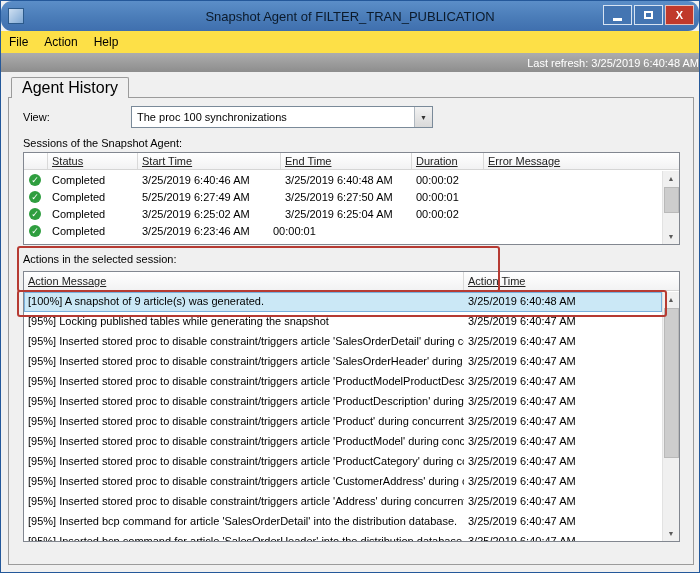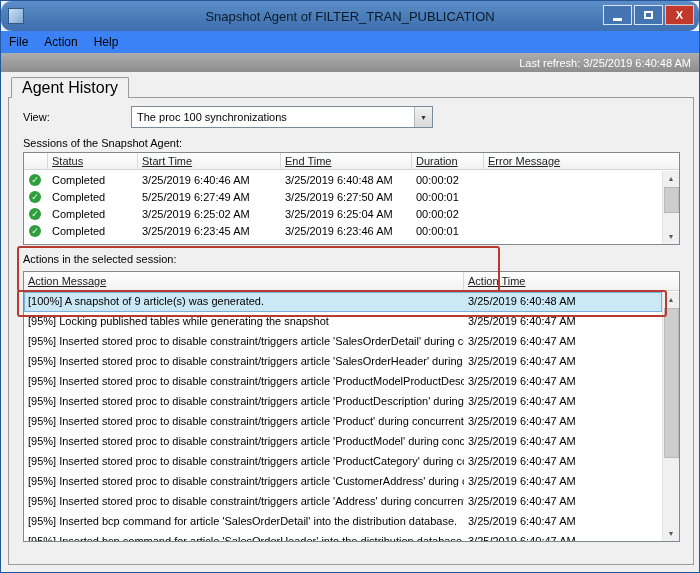--- a/index.html
+++ b/index.html
@@ -20,27 +20,27 @@
   .title-text { position:absolute; left:0; right:0; text-align:center; font-size:13px; color:#0b1a2b; }
   .caption-btns { position:absolute; right:5px; top:4px; display:flex; gap:2px; }
   .cap-btn {
     width:29px; height:20px; display:flex; align-items:center; justify-content:center;
     border:1px solid #d7e3f2; background:#44形75b2; background:#4475b2; color:#fff; cursor:default;
   }
   .cap-btn.close { background:#c0392b; border-color:#e5c0ba; font-weight:bold; font-size:11px; }
   .glyph-min { width:9px; height:3px; background:#fff; margin-top:8px; }
   .glyph-max { width:9px; height:8px; border:2px solid #fff; }
   
-  .menubar { position:absolute; left:0; top:30px; width:100%; height:22px; background:#3b82f6;
+  .menubar { position:absolute; left:0; top:30px; width:100%; height:22px; background:#fde047;
     display:flex; align-items:center; font-size:12px; }
   .menu-item { padding:3px 8px; }
   
   .refreshbar { position:absolute; left:0; top:52px; width:100%; height:19px;
     background:linear-gradient(180deg,#adadad,#8d8d8d);
-    display:flex; align-items:center; justify-content:flex-end; padding-right:8px;
+    display:flex; align-items:center; justify-content:flex-end; 
     color:#fff; font-size:11px; }
   
   .tab { position:absolute; left:10px; top:76px; height:21px; padding:0 10px;
     background:#f0f0f0; border:1px solid #9b9b9b; border-bottom:none;
     border-radius:2px 2px 0 0; display:flex; align-items:center; z-index:3; font-size:16px; }
   .panel { position:absolute; left:7px; top:96px; width:686px; height:468px;
     background:#f0f0f0; border:1px solid #9b9b9b; z-index:1; }
   
   .view-label { position:absolute; left:22px; top:110px; }
   .combo { position:absolute; left:130px; top:105px; width:302px; height:22px;
@@ -162,21 +162,20 @@
         <div class="cell s-c0" style="padding:0;"><span class="okicon">✓</span></div>
         <div class="cell s-c1">Completed</div>
         <div class="cell s-c2">3/25/2019 6:25:02 AM</div>
         <div class="cell s-c3">3/25/2019 6:25:04 AM</div>
         <div class="cell s-c4">00:00:02</div>
         <div class="cell s-c5"></div>
       </div>
       <div class="s-row">
         <div class="cell s-c0" style="padding:0;"><span class="okicon">✓</span></div>
         <div class="cell s-c1">Completed</div>
-        <div class="cell s-c2">3/25/2019 6:23:45 AM</div>
         <div class="cell s-c3">3/25/2019 6:23:46 AM</div>
         <div class="cell s-c4">00:00:01</div>
         <div class="cell s-c5"></div>
       </div>
     </div>
     <div class="vscroll" style="top:18px;">
       <div class="sb-arrow up">▲</div>
       <div class="sb-thumb" style="top:16px; height:26px;"></div>
       <div class="sb-arrow down">▼</div>
     </div>

